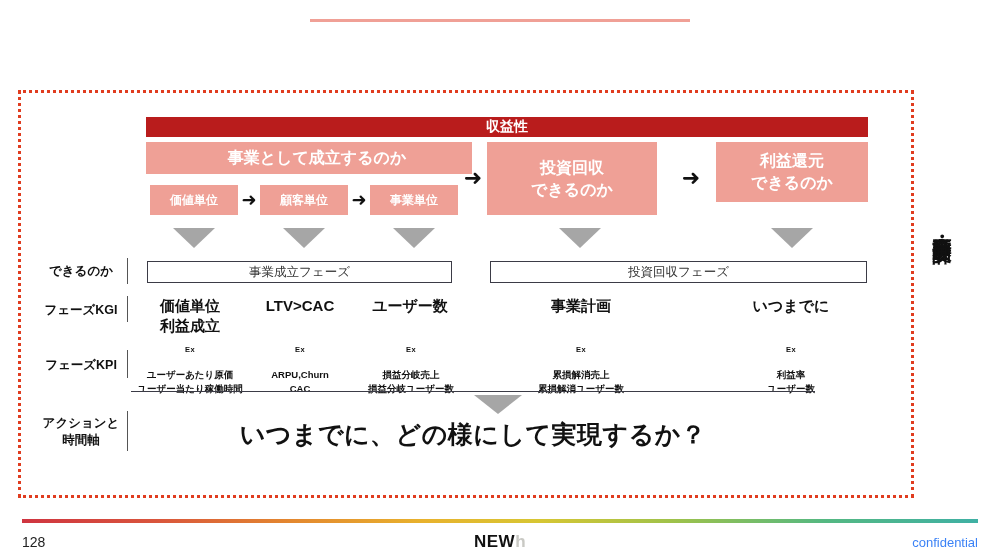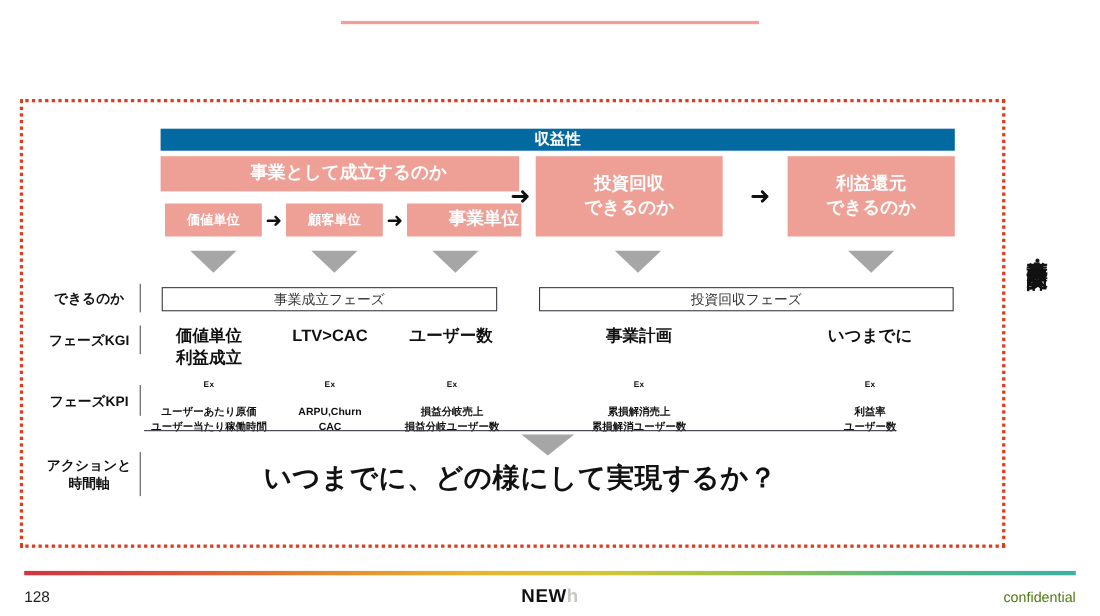--- a/index.html
+++ b/index.html
@@ -65,21 +65,21 @@
     white-space: nowrap;
   }
 
   
   .profit-bar {
     position: absolute;
     left: 146px;
     top: 117px;
     width: 722px;
     height: 20px;
-    background: #0369a1;
+    background: #b91c1c;
     color: #ffffff;
     font-size: 14px;
     font-weight: bold;
     display: flex;
     align-items: center;
     justify-content: center;
   }
 
   
   .sbox {
@@ -89,23 +89,23 @@
     font-weight: bold;
     display: flex;
     align-items: center;
     justify-content: center;
     text-align: center;
     line-height: 1.35;
   }
   .box-gyomu   { left: 146px; top: 142px; width: 310px; height: 32px; font-size: 16px; padding-left: 16px; }
   .box-kachi   { left: 150px; top: 185px; width: 88px;  height: 30px; font-size: 12px; }
   .box-kokyaku { left: 260px; top: 185px; width: 88px;  height: 30px; font-size: 12px; }
-  .box-jigyou  { left: 370px; top: 185px; width: 68px;  height: 30px; font-size: 16px; padding-left: 36px; }
+  .box-jigyou  { left: 370px; top: 185px; width: 88px;  height: 30px; font-size: 12px; }
   .box-toushi  { left: 487px; top: 142px; width: 170px; height: 73px; font-size: 16px; }
-  .box-rieki   { left: 716px; top: 142px; width: 152px; height: 73px; font-size: 16px; }
+  .box-rieki   { left: 716px; top: 142px; width: 152px; height: 60px; font-size: 16px; }
 
   
   .arrow {
     position: absolute;
     color: #111;
     font-weight: bold;
     display: flex;
     align-items: center;
     justify-content: center;
   }
@@ -265,21 +265,21 @@
     font-weight: bold;
     color: #111;
     letter-spacing: 0.5px;
   }
   .brand .h { color: #c9c9c4; font-weight: bold; }
   .confidential {
     position: absolute;
     right: 22px;
     top: 535px;
     font-size: 13px;
-    color: #4d7c0f;
+    color: #3b82f6;
   }
 </style>
 </head>
 <body>
 
 <div class="title-wrap">
   <span class="title-underline"></span>
 </div>
 
 <div class="frame"></div>

